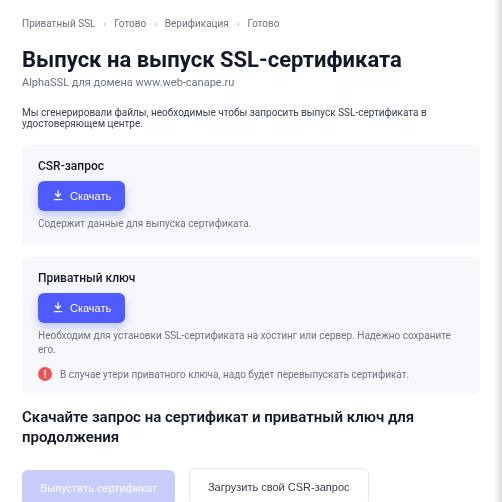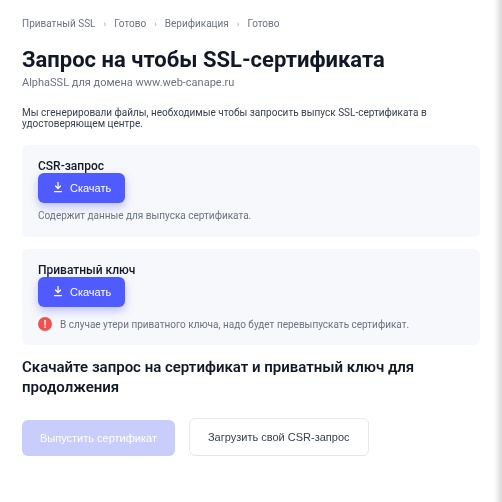--- a/index.html
+++ b/index.html
@@ -67,20 +67,21 @@
     border: none;
     border-radius: 6px;
     padding: 8px 14px;
     font-size: 11px;
     font-weight: 500;
     display: inline-flex;
     align-items: center;
     gap: 6px;
     cursor: pointer;
     box-shadow: 0 4px 10px rgba(79,91,255,0.35);
+    margin-top: 8px;
   }
   .btn-download svg { width: 12px; height: 12px; }
   .warning {
     display: flex;
     align-items: center;
     gap: 8px;
     margin-top: 10px;
     font-size: 10px;
     color: #6b7280;
   }
@@ -142,21 +143,21 @@
 <nav class="breadcrumb">
   <span class="crumb">Приватный SSL</span>
   <span class="sep">›</span>
   <span class="crumb">Готово</span>
   <span class="sep">›</span>
   <span class="crumb">Верификация</span>
   <span class="sep">›</span>
   <span class="crumb">Готово</span>
 </nav>
 
-<h1 class="page-title">Запрос на чтобы SSL-сертификата</h1>
+<h1 class="page-title">Выпуск на выпуск SSL-сертификата</h1>
 <div class="subtitle">AlphaSSL для домена www.web-canape.ru</div>
 
 <p class="intro">Мы сгенерировали файлы, необходимые чтобы запросить выпуск SSL-сертификата в удостоверяющем центре.</p>
 
 <div class="card">
   <div class="card-head">
     <div class="card-title">CSR-запрос</div>
     <button class="btn-download">
       <span>
         <svg viewBox="0 0 24 24" fill="none" stroke="currentColor" stroke-width="2.5" stroke-linecap="round" stroke-linejoin="round">
@@ -178,20 +179,21 @@
       <span>
         <svg viewBox="0 0 24 24" fill="none" stroke="currentColor" stroke-width="2.5" stroke-linecap="round" stroke-linejoin="round">
             <path d="M12 3v12"></path>
             <path d="M7 10l5 5 5-5"></path>
             <path d="M5 21h14"></path>
           </svg>
       </span>
       <span>Скачать</span>
     </button>
   </div>
+  <div class="card-desc">Необходим для установки SSL-сертификата на хостинг или сервер. Надежно сохраните его.</div>
   <div class="warning">
     <span class="icon">!</span>
     <span>В случае утери приватного ключа, надо будет перевыпускать сертификат.</span>
   </div>
 </div>
 
 <h2 class="section-title">Скачайте запрос на сертификат и приватный ключ для продолжения</h2>
 
 <div class="actions">
   <button class="btn-primary-disabled">Выпустить сертификат</button>

